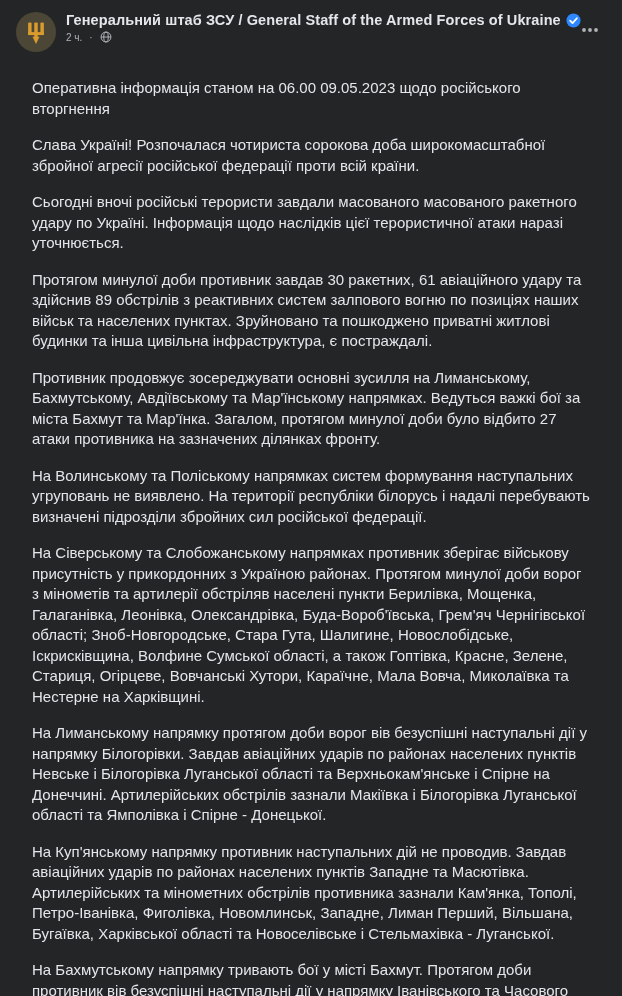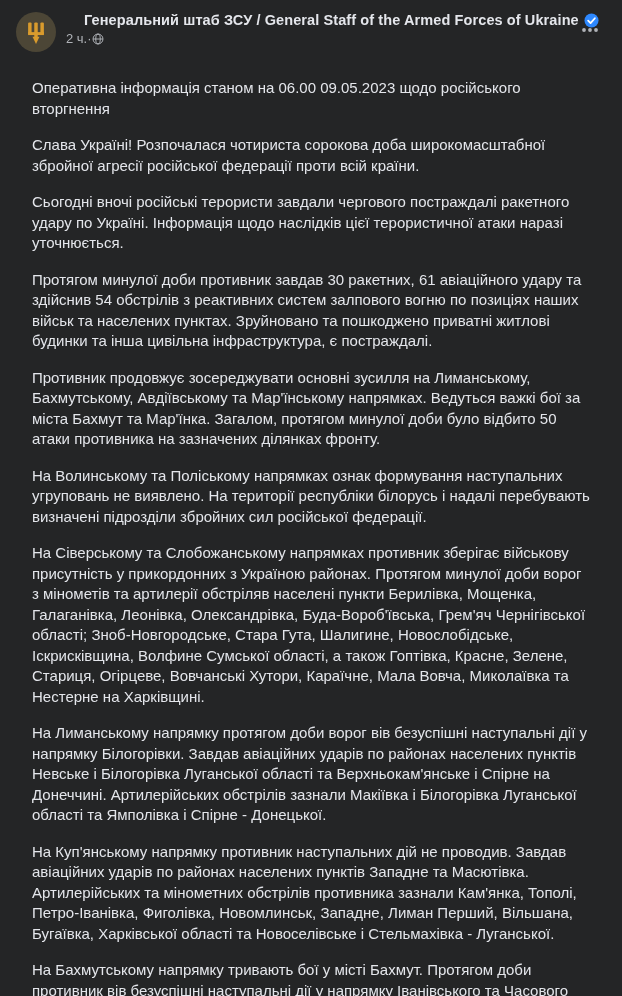--- a/index.html
+++ b/index.html
@@ -44,32 +44,31 @@
     align-items: center;
     gap: 5px;
     white-space: nowrap;
   }
   .page-name {
     font-size: 14.5px;
     font-weight: 700;
     color: #e4e6eb;
     letter-spacing: 0.1px;
     cursor: pointer;
-    margin-left: 18px;
   }
   .verified {
     display: inline-flex;
     flex: 0 0 auto;
   }
   .meta-row {
     display: flex;
     align-items: center;
-    gap: 0;
+    gap: 7px;
     margin-top: 3px;
-    font-size: 13px;
+    font-size: 10px;
     color: #b0b3b8;
   }
   .more-btn {
     flex: 0 0 auto;
     width: 32px;
     height: 32px;
     margin-top: 2px;
     border: none;
     background: transparent;
     border-radius: 50%;
@@ -137,23 +136,23 @@
           <circle cx="10" cy="10" r="1.9"></circle>
           <circle cx="16" cy="10" r="1.9"></circle>
         </svg>
       </span>
     </button>
   </div>
 
   <div class="post-body">
     <p>Оперативна інформація станом на 06.00 09.05.2023 щодо російського вторгнення</p>
     <p>Слава Україні! Розпочалася чотириста сорокова доба широкомасштабної збройної агресії російської федерації проти всій країни.</p>
-    <p>Сьогодні вночі російські терористи завдали чергового постраждалі ракетного удару по Україні. Інформація щодо наслідків цієї терористичної атаки наразі уточнюється.</p>
-    <p>Протягом минулої доби противник завдав 30 ракетних, 61 авіаційного удару та здійснив 54 обстрілів з реактивних систем залпового вогню по позиціях наших військ та населених пунктах. Зруйновано та пошкоджено приватні житлові будинки та інша цивільна інфраструктура, є постраждалі.</p>
-    <p>Противник продовжує зосереджувати основні зусилля на Лиманському, Бахмутському, Авдіївському та Мар'їнському напрямках. Ведуться важкі бої за міста Бахмут та Мар'їнка. Загалом, протягом минулої доби було відбито 50 атаки противника на зазначених ділянках фронту.</p>
-    <p>На Волинському та Поліському напрямках ознак формування наступальних угруповань не виявлено. На території республіки білорусь і надалі перебувають визначені підрозділи збройних сил російської федерації.</p>
+    <p>Сьогодні вночі російські терористи завдали масованого масованого ракетного удару по Україні. Інформація щодо наслідків цієї терористичної атаки наразі уточнюється.</p>
+    <p>Протягом минулої доби противник завдав 30 ракетних, 61 авіаційного удару та здійснив 89 обстрілів з реактивних систем залпового вогню по позиціях наших військ та населених пунктах. Зруйновано та пошкоджено приватні житлові будинки та інша цивільна інфраструктура, є постраждалі.</p>
+    <p>Противник продовжує зосереджувати основні зусилля на Лиманському, Бахмутському, Авдіївському та Мар'їнському напрямках. Ведуться важкі бої за міста Бахмут та Мар'їнка. Загалом, протягом минулої доби було відбито 27 атаки противника на зазначених ділянках фронту.</p>
+    <p>На Волинському та Поліському напрямках систем формування наступальних угруповань не виявлено. На території республіки білорусь і надалі перебувають визначені підрозділи збройних сил російської федерації.</p>
     <p>На Сіверському та Слобожанському напрямках противник зберігає військову присутність у прикордонних з Україною районах. Протягом минулої доби ворог з мінометів та артилерії обстріляв населені пункти Берилівка, Мощенка, Галаганівка, Леонівка, Олександрівка, Буда-Вороб'ївська, Грем'яч Чернігівської області; Зноб-Новгородське, Стара Гута, Шалигине, Новослобідське, Іскрисківщина, Волфине Сумської області, а також Гоптівка, Красне, Зелене, Стариця, Огірцеве, Вовчанські Хутори, Караїчне, Мала Вовча, Миколаївка та Нестерне на Харківщині.</p>
     <p>На Лиманському напрямку протягом доби ворог вів безуспішні наступальні дії у напрямку Білогорівки. Завдав авіаційних ударів по районах населених пунктів Невське і Білогорівка Луганської області та Верхньокам'янське і Спірне на Донеччині. Артилерійських обстрілів зазнали Макіївка і Білогорівка Луганської області та Ямполівка і Спірне - Донецької.</p>
     <p>На Куп'янському напрямку противник наступальних дій не проводив. Завдав авіаційних ударів по районах населених пунктів Западне та Масютівка. Артилерійських та мінометних обстрілів противника зазнали Кам'янка, Тополі, Петро-Іванівка, Фиголівка, Новомлинськ, Западне, Лиман Перший, Вільшана, Бугаївка, Харківської області та Новоселівське і Стельмахівка - Луганської.</p>
     <p class="joined">На Бахмутському напрямку тривають бої у місті Бахмут. Протягом доби противник вів безуспішні наступальні дії у напрямку Іванівського та Часового Яру. Завдав авіаударів по районах населених пунктів Богданівка, Бахмут та Предтечине. Від ворожих обстрілів постраждали Васюківка, Оріхово-Василівка, Новомаркове, Бахмут, Іванівське, Часів Яр, Ступочки, Предтечине, Олександро-Шультине, Диліївка, Дружба, Залізне та Нью-Йорк Донецької області.</p>
   </div>
 
 </div>
 
 </body></html>

